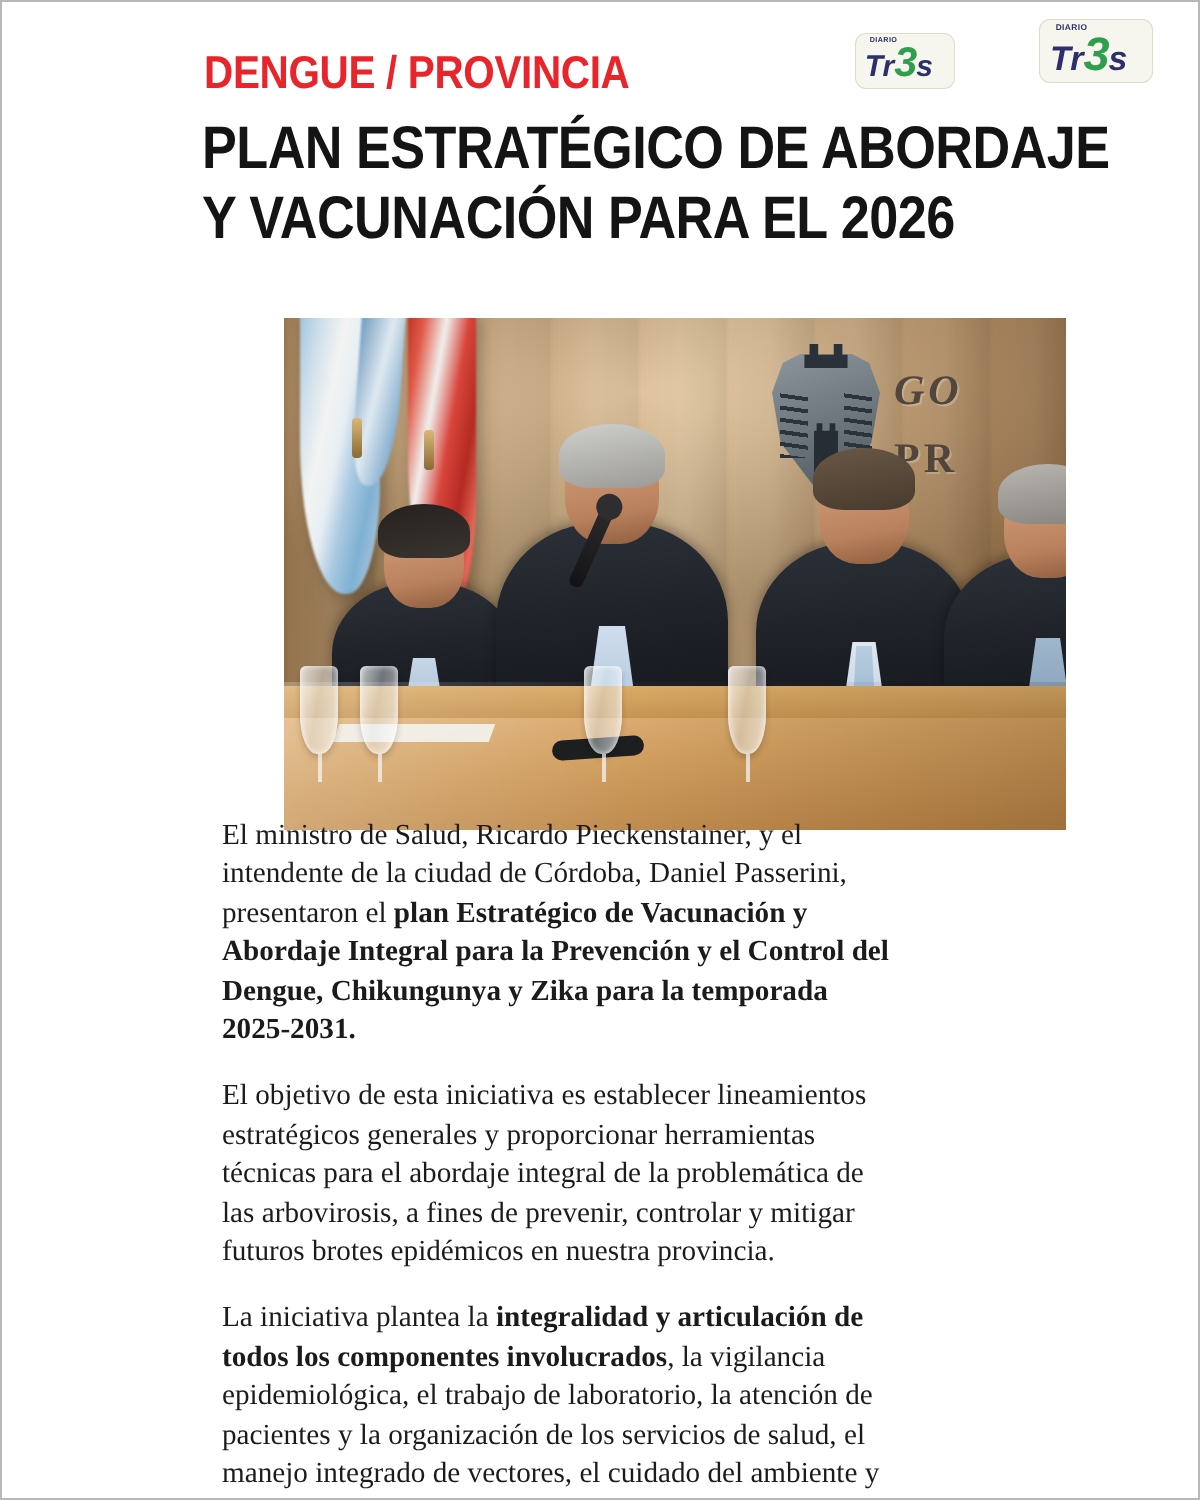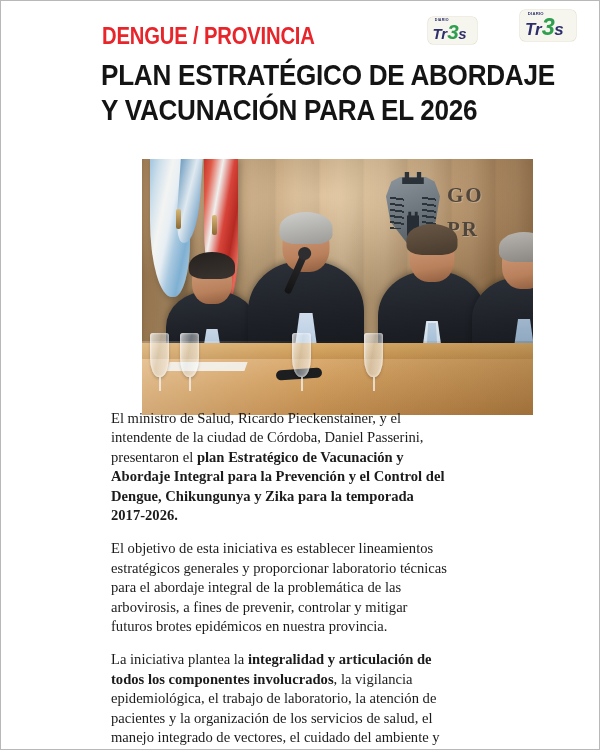--- a/index.html
+++ b/index.html
@@ -226,21 +226,21 @@
   .wall-word {
     position: absolute;
     font-family: "Liberation Serif", serif;
     font-weight: bold;
     color: #4a4038;
     letter-spacing: 2px;
     text-shadow: 1px 1px 0 rgba(255,255,255,0.25);
     opacity: 0.92;
     white-space: nowrap;
   }
-  .wall-word-1 { left: 305px; top: 24px; font-size: 21px; }
+  .wall-word-1 { left: 305px; top: 24px; font-size: 21px; font-style: italic; }
   .wall-word-2 { left: 305px; top: 58px; font-size: 21px; }
 
   
   .table-top {
     position: absolute;
     left: 0; right: 0;
     top: 72%;
     height: 7%;
     background: linear-gradient(180deg, #d9a964, #c28f4c);
   }
@@ -484,18 +484,18 @@
 
       <div class="glass g1"></div>
       <div class="glass g2"></div>
       <div class="glass g3"></div>
       <div class="glass g4"></div>
 
     </div>
   </figure>
 
   <div class="body-text">
-    <p><span>El ministro de Salud, Ricardo Pieckenstainer, y el intendente de la ciudad de Córdoba, Daniel Passerini, presentaron el </span><b>plan Estratégico de Vacunación y Abordaje Integral para la Prevención y el Control del Dengue, Chikungunya y Zika para la temporada 2017-2026.</b></p>
-    <p><span>El objetivo de esta iniciativa es establecer lineamientos estratégicos generales y proporcionar laboratorio técnicas para el abordaje integral de la problemática de las arbovirosis, a fines de prevenir, controlar y mitigar futuros brotes epidémicos en nuestra provincia.</span></p>
+    <p><span>El ministro de Salud, Ricardo Pieckenstainer, y el intendente de la ciudad de Córdoba, Daniel Passerini, presentaron el </span><b>plan Estratégico de Vacunación y Abordaje Integral para la Prevención y el Control del Dengue, Chikungunya y Zika para la temporada 2025-2031.</b></p>
+    <p><span>El objetivo de esta iniciativa es establecer lineamientos estratégicos generales y proporcionar herramientas técnicas para el abordaje integral de la problemática de las arbovirosis, a fines de prevenir, controlar y mitigar futuros brotes epidémicos en nuestra provincia.</span></p>
     <p><span>La iniciativa plantea la </span><b>integralidad y articulación de todos los componentes involucrados</b><span>, la vigilancia epidemiológica, el trabajo de laboratorio, la atención de pacientes y la organización de los servicios de salud, el manejo integrado de vectores, el cuidado del ambiente y el plan de vacunación; en línea con las recomendaciones de la Organización Mundial de la Salud.</span></p>
   </div>
 
 </div>
 
 </body></html>

